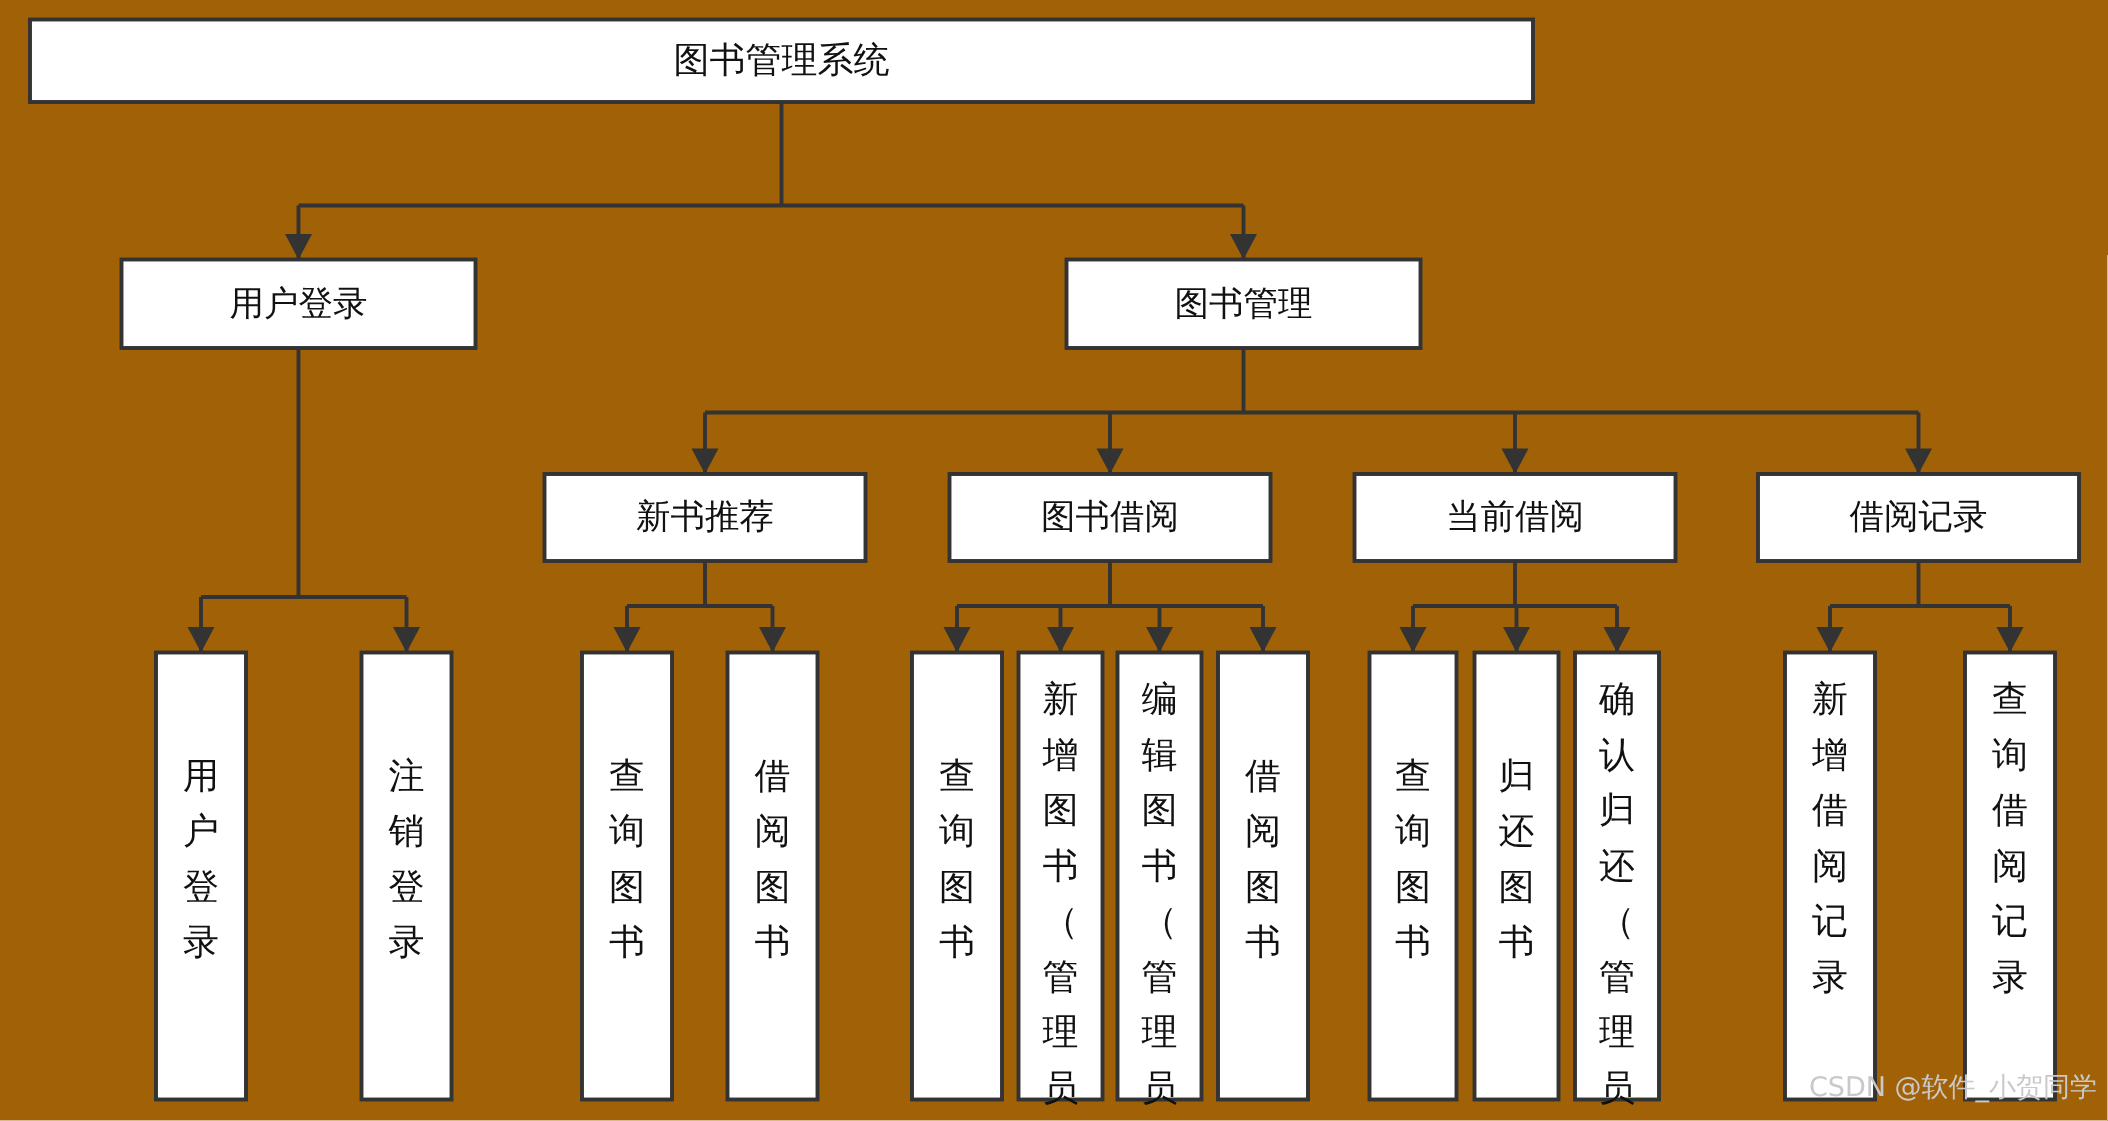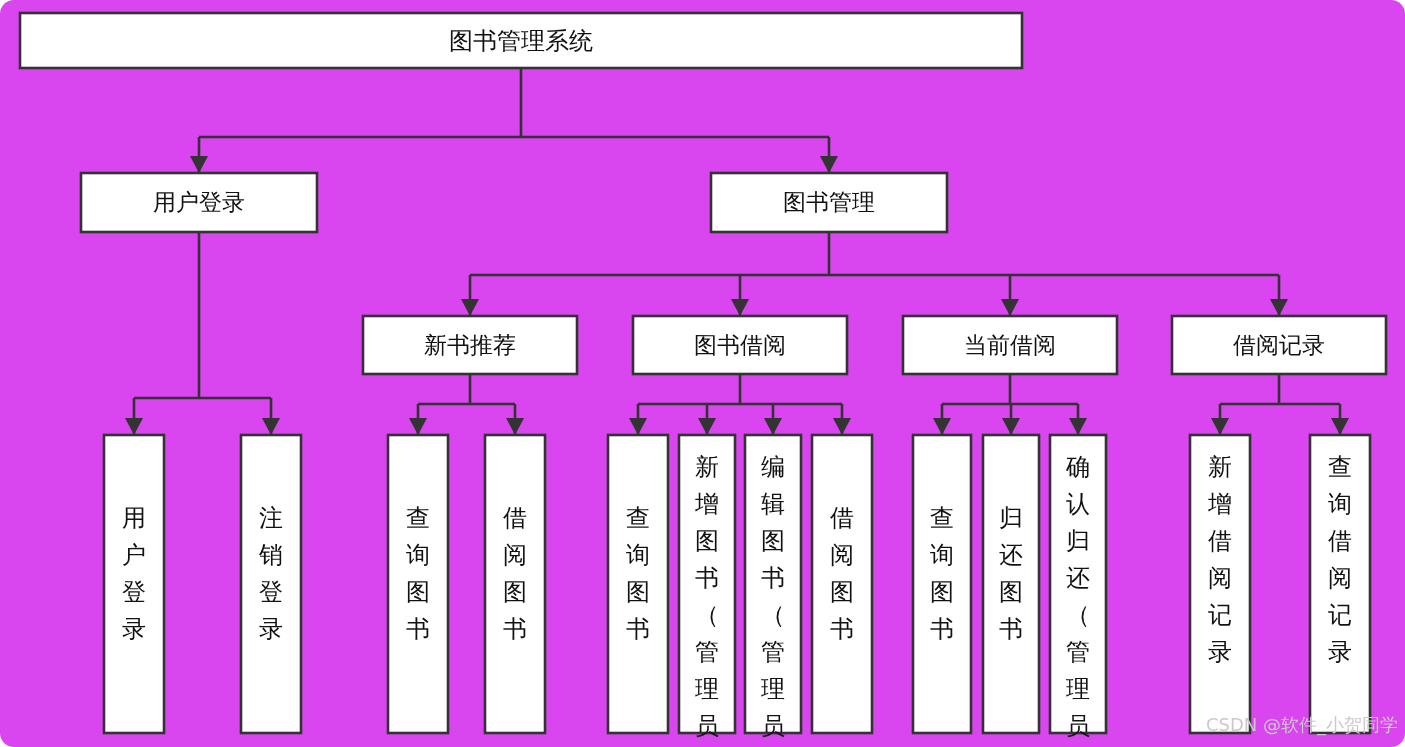--- a/index.html
+++ b/index.html
@@ -8,23 +8,22 @@
     padding: 0;
     background: #ffffff;
   }
   body {
     font-family: "DejaVu Sans", "Liberation Sans", sans-serif;
   }
   #diagram-root {
     position: relative;
     width: 1405px;
     height: 747px;
-    background: #d946ef;
+    background: #a16207;
     overflow: hidden;
-    border-radius: 14px;
   }
   #diagram-svg {
     position: absolute;
     top: 0;
     left: 0;
     width: 1405px;
     height: 747px;
     display: block;
   }
   .node-box {

